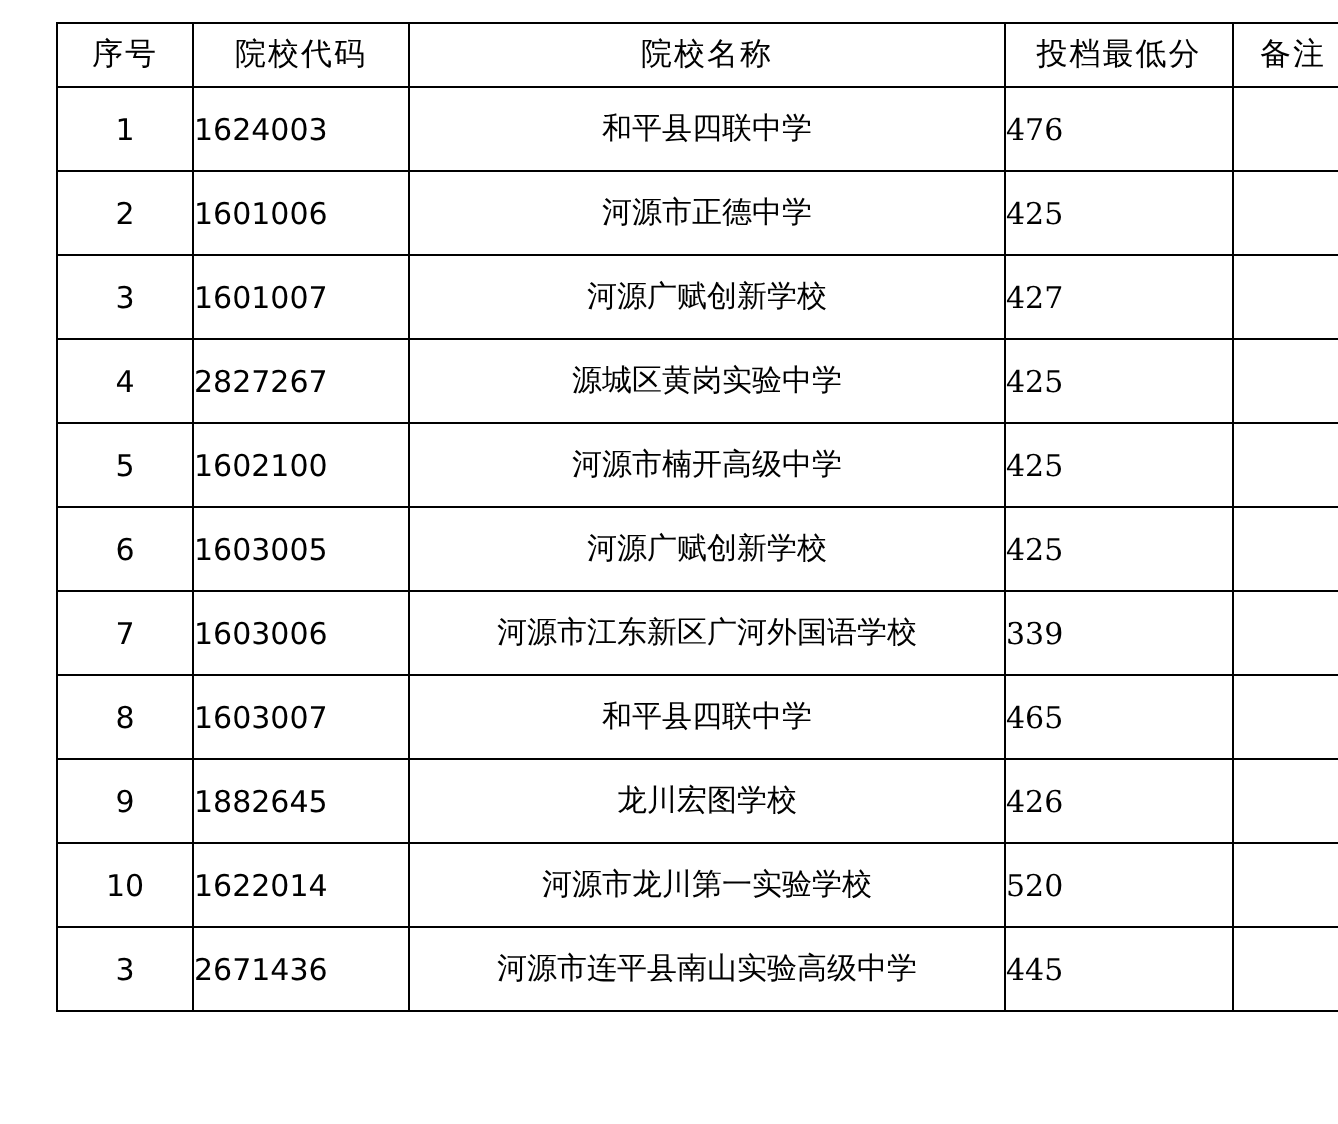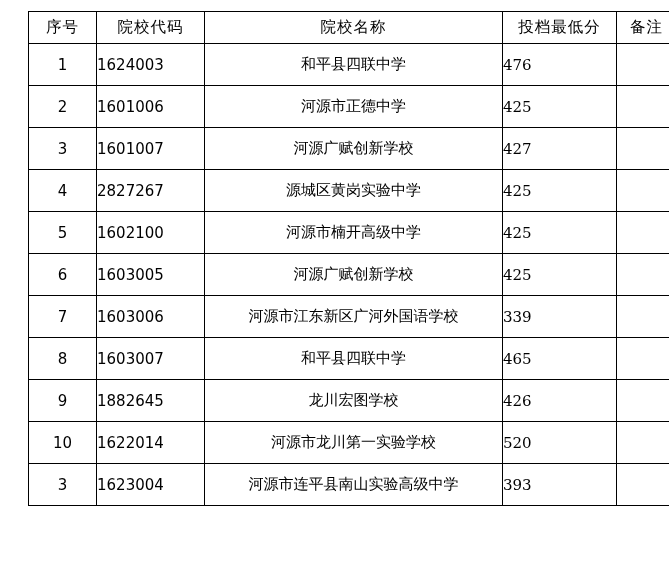--- a/index.html
+++ b/index.html
@@ -159,20 +159,20 @@
       </tr>
       <tr>
         <td class="idx">10</td>
         <td class="code">1622014</td>
         <td class="name">河源市龙川第一实验学校</td>
         <td class="score">520</td>
         <td class="note"></td>
       </tr>
       <tr>
         <td class="idx">3</td>
-        <td class="code">1623004</td>
+        <td class="code">2671436</td>
         <td class="name">河源市连平县南山实验高级中学</td>
-        <td class="score">393</td>
+        <td class="score">445</td>
         <td class="note"></td>
       </tr>
     </tbody>
   </table>
 </div>
 
 </body></html>

